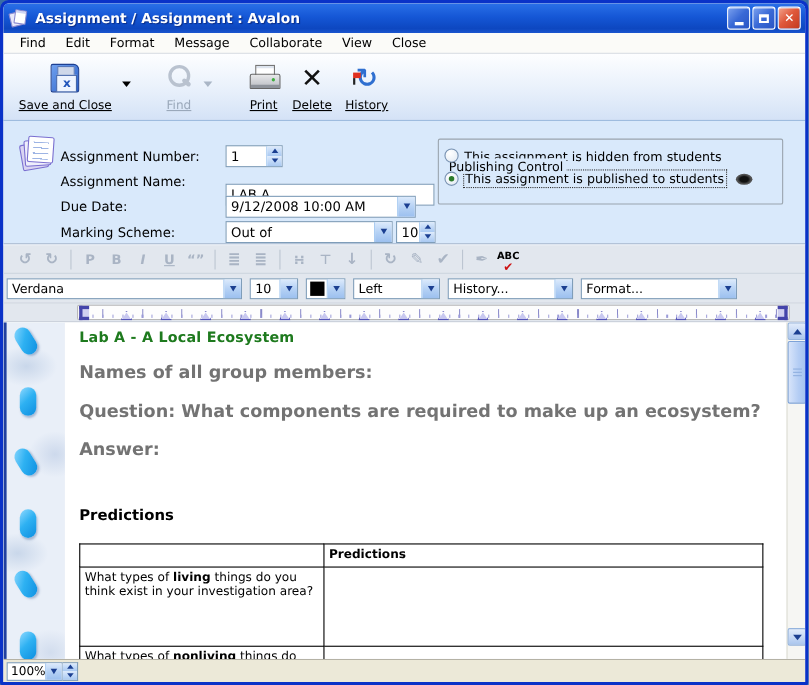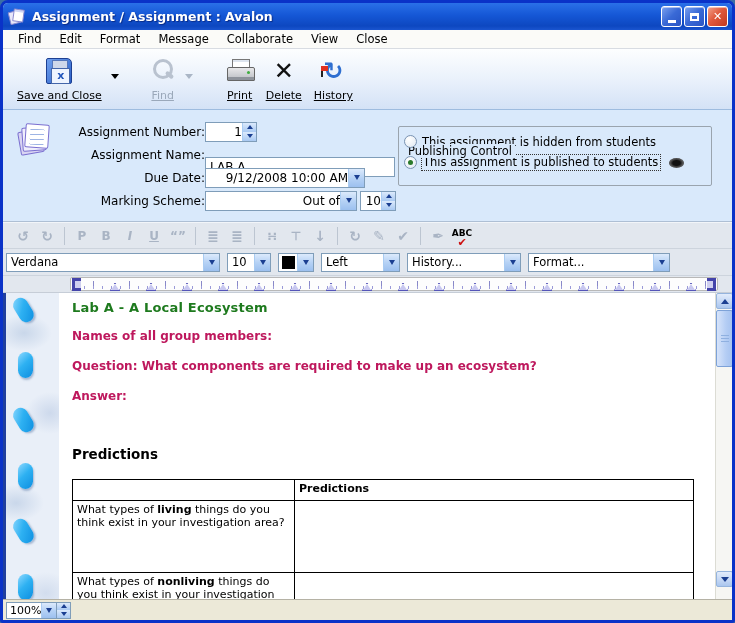--- a/index.html
+++ b/index.html
@@ -77,21 +77,21 @@
   .icon-hist .flag { position:absolute; left:-2px; top:7px; width:7px; height:5px; background:#e03020; }
   .icon-hist .flag::after { content:""; position:absolute; left:0; top:5px; width:2px; height:6px; background:#222; }
 
   
   .formarea { flex:0 0 112px; background:#d9e9fb; position:relative; border-bottom:1px solid #aebfd4; }
   .form-icon { position:absolute; left:14px; top:14px; width:34px; height:32px; }
   .form-icon .n { position:absolute; width:24px; height:24px; background:#fff; border:1px solid #7a6fd0; border-radius:2px; }
   .form-icon .n1 { left:2px; top:6px; transform:rotate(-10deg); background:#d9d4f2; }
   .form-icon .n2 { left:5px; top:3px; transform:rotate(-4deg); background:#efeefc; }
   .form-icon .n3 { left:8px; top:0; transform:rotate(4deg); background-image:repeating-linear-gradient(180deg,#9db4e4 0 1px,transparent 1px 5px); background-position:4px 4px; background-size:14px 16px; background-repeat:no-repeat; }
-  .form-rows { position:absolute; left:52px; top:10px;text-align:right; }
+  .form-rows { position:absolute; left:52px; top:20px; }
   .form-row { display:flex; align-items:center; height:23px; }
   .form-row .flabel { width:150px; font-size:12px; color:#000; }
   .xp-input, .xp-combo, .xp-spin {
     background:#fff; border:1px solid #7f9db9; height:20px; font-size:12px;
     display:flex; align-items:center; font-family:"DejaVu Sans", sans-serif;
   }
   .xp-input { padding-left:4px;margin-top:24px; }
   .combo-text { flex:1; padding-left:4px; white-space:nowrap; overflow:hidden; }
   .combo-btn {
     width:16px; height:100%; border-left:1px solid #aaccf2;
@@ -160,21 +160,21 @@
       radial-gradient(ellipse 34px 30px at 44px 120px,#cdd9ec 0%,transparent 70%),
       radial-gradient(ellipse 40px 26px at 10px 210px,#c9d7ea 0%,transparent 70%),
       radial-gradient(ellipse 36px 30px at 40px 300px,#d2ddee 0%,transparent 70%),
       radial-gradient(ellipse 40px 26px at 16px 390px,#c9d7ea 0%,transparent 70%),
       radial-gradient(ellipse 36px 26px at 42px 470px,#cdd9ec 0%,transparent 70%);
   }
   .bead { position:absolute; width:15px; height:26px; border-radius:8px; background:linear-gradient(135deg,#8fd9ff 0%,#2eb1f2 45%,#0d8ee0 100%); box-shadow:1px 2px 2px rgba(40,80,140,.35); }
   .bead.tilt { transform:rotate(-32deg); }
   .doc-content { position:absolute; left:0; top:0; width:715px; height:100%; padding:7px 0 0 69px; }
   .doc-title { font-size:13px; font-weight:bold; color:#1e7a1e; margin:0 0 14px 0; letter-spacing:.2px; }
-  .doc-line { font-size:12px; font-weight:bold; color:#be185d; margin:0 0 16px 0; }
+  .doc-line { font-size:16px; font-weight:bold; color:#737373; margin:0 0 16px 0; }
   .doc-section { font-size:13.5px; font-weight:bold; color:#000; margin:43px 0 17px 0; }
   .doc-table { border-collapse:collapse; width:622px; table-layout:fixed; }
   .doc-table td, .doc-table th { border:1px solid #000; font-size:11px; font-weight:normal; text-align:left; vertical-align:top; padding:2px 4px; font-family:"DejaVu Sans", sans-serif; }
   .doc-table .c1 { width:222px; }
   .doc-table .hdr { font-weight:bold; height:21px; }
   .doc-table .r1 { height:72px; }
   .doc-table .r2 { height:60px; }
 
   
   .vscroll { position:absolute; right:0; top:0; width:17px; height:100%; background:#f6f6f3; border-left:1px solid #dcdcd4; }
@@ -289,21 +289,21 @@
         </div>
       </div>
       <div class="form-row">
         <span class="flabel">Assignment Name:</span>
         <div class="xp-input" style="width:190px">
           <span>LAB A</span>
         </div>
       </div>
       <div class="form-row">
         <span class="flabel">Due Date:</span>
-        <div class="xp-combo" style="width:160px">
+        <div class="xp-combo" style="width:173px">
           <span class="combo-text">9/12/2008 10:00 AM</span>
           <div class="combo-btn">
               <span class="chv"></span>
             </div>
         </div>
       </div>
       <div class="form-row">
         <span class="flabel">Marking Scheme:</span>
         <div class="xp-combo" style="width:152px">
           <span class="combo-text">Out of</span>

